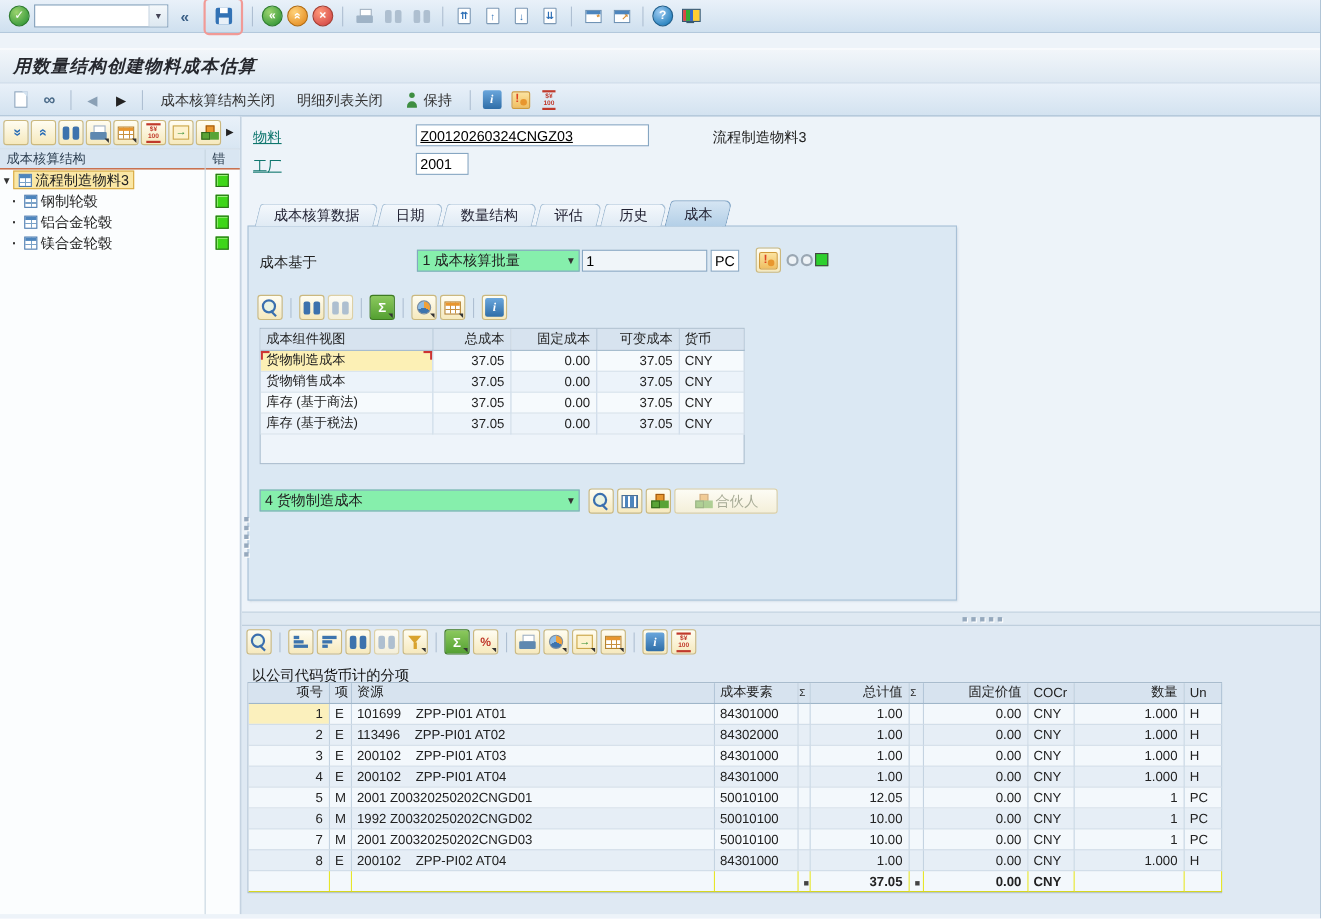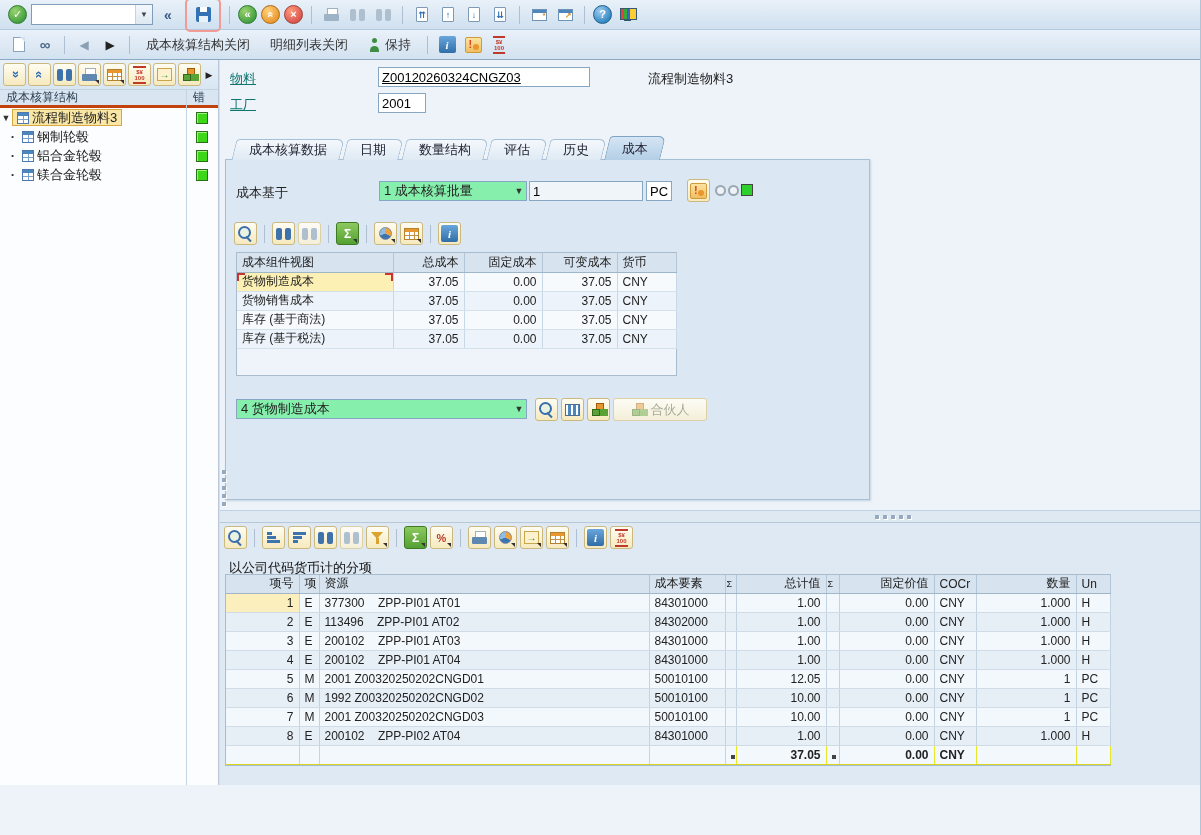--- a/index.html
+++ b/index.html
@@ -86,21 +86,21 @@
   .i-grid::before { content:""; position:absolute; top:0; left:0; right:0; height:3px; background:#e8962e; }
   .i-export { width:15px; height:13px; border:1px solid #caa64a; background:#fdf2cd; display:flex; align-items:center; justify-content:center;
     color:#2e8b2e; font-weight:bold; font-size:10px; line-height:1; }
   .i-hier { width:16px; height:13px; position:relative; }
   .i-hier::before { content:""; position:absolute; top:0; left:5px; width:6px; height:5px; background:#e8962e; border:1px solid #a05a10; }
   .i-hier::after { content:""; position:absolute; bottom:0; left:1px; width:6px; height:5px; background:#59a336; border:1px solid #34691c; box-shadow:8px 0 0 #59a336; }
   .i-hier.dis { opacity:.45; }
   .i-mag { width:15px; height:15px; position:relative; }
   .i-mag::before { content:""; position:absolute; top:0; left:0; width:9px; height:9px; border:2px solid #3a6fae; border-radius:50%; background:#eaf3e2; }
   .i-mag::after { content:""; position:absolute; bottom:1px; right:1px; width:7px; height:2px; background:#3a6fae; transform:rotate(45deg); }
-  .treehead { height:18px; display:flex; font-size:12px; color:#2c3e50; background:#d9e6f2; border-bottom:3px solid #c2410c; align-items:center; }
+  .treehead { height:18px; display:flex; font-size:12px; color:#2c3e50; background:#d9e6f2; border-bottom:1px solid #c2410c; align-items:center; }
   .treehead .c1 { width:186px; padding-left:6px; }
   .treehead .c2 { flex:1; padding-left:7px; }
   .trow { height:19px; display:flex; align-items:center; font-size:13px; }
   .trow .lbl { display:flex; align-items:center; gap:3px; padding:0 4px; height:17px; }
   .trow.sel .lbl { background:#fae7a5; border:1px solid #d8a942; }
   .trow .stat { width:33px; margin-left:auto; display:flex; justify-content:center; flex:none; }
   .gsq { width:12px; height:12px; background:#3ed619; border:1px solid #2a6e1a; box-shadow:inset 1px 1px 0 #9df07e; }
   .i-calc { width:12px; height:12px; background:#fff; border:1px solid #4a7ab0; position:relative; flex:none;
     background-image:linear-gradient(to right,transparent 5px,#7aa2c8 5px,#7aa2c8 6px,transparent 6px),
                      linear-gradient(to bottom,transparent 6px,#7aa2c8 6px,#7aa2c8 7px,transparent 7px); }
@@ -256,20 +256,23 @@
       </span>
     <span class="sep"></span>
     <span class="circ" style="background:radial-gradient(circle at 35% 30%,#9ecbf2,#2e86c1 75%);border:1px solid #1f5d8a;">
         <span>?</span>
       </span>
     <span class="fi">
         <span class="i-monitor"></span>
       </span>
   </div>
 
+  <div class="titlebar">
+    <h1>用数量结构创建物料成本估算</h1>
+  </div>
 
   <div class="appbar">
     <span class="fi">
         <span class="i-newpage"></span>
       </span>
     <span class="fi">
         <span class="i-glasses">∞</span>
       </span>
     <span class="sep"></span>
     <span class="fi navarr dim">
@@ -651,21 +654,21 @@
                 <th class="tal">COCr</th>
                 <th class="tar">数量</th>
                 <th class="tal">Un</th>
               </tr>
             </thead>
             <tbody>
 
                 <tr>
                   <td class="tar c-no">1</td>
                   <td class="tal">E</td>
-                  <td class="tal">377300    ZPP-PI01 AT01</td>
+                  <td class="tal">101699    ZPP-PI01 AT01</td>
                   <td class="tal">84301000</td>
                   <td></td>
                   <td class="tar">1.00</td>
                   <td></td>
                   <td class="tar">0.00</td>
                   <td class="tal">CNY</td>
                   <td class="tar">1.000</td>
                   <td class="tal">H</td>
                 </tr>
 

